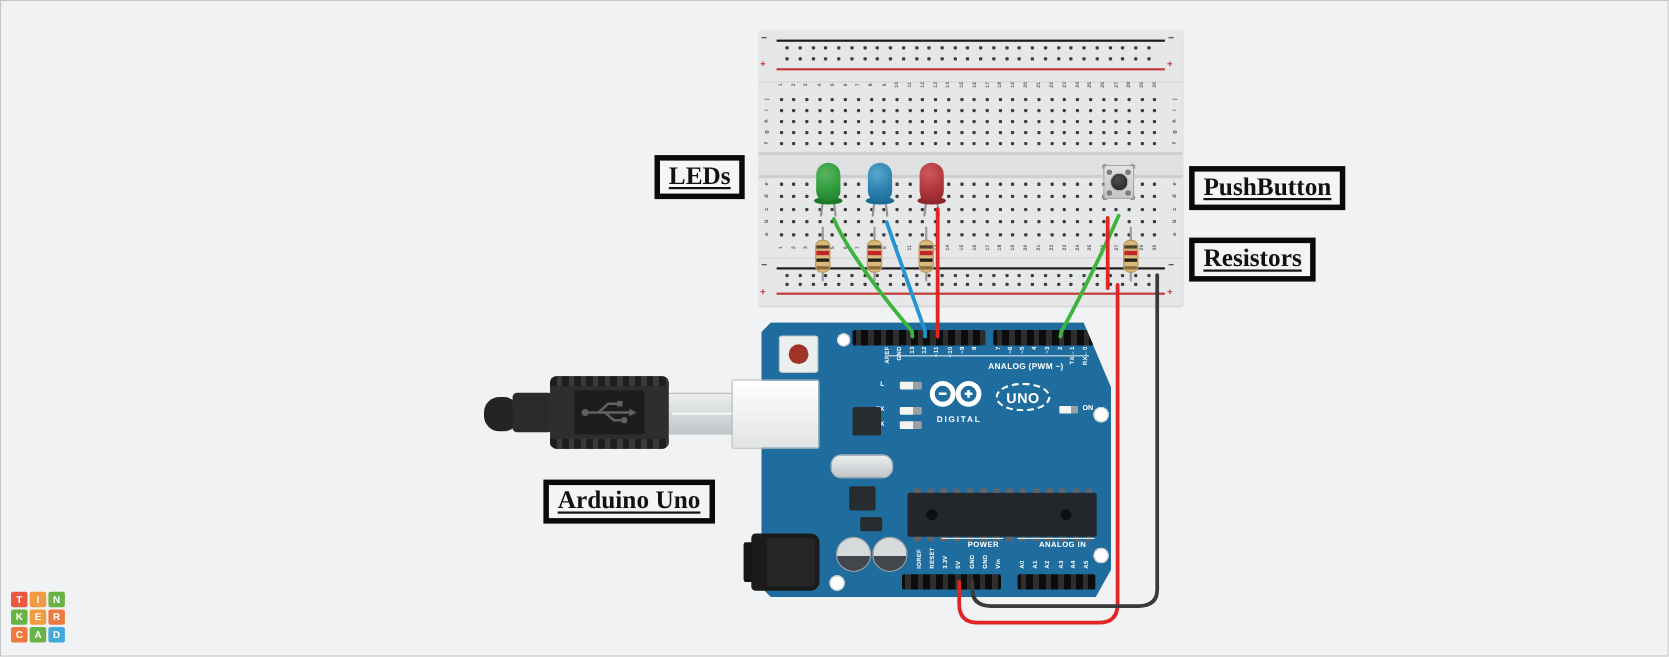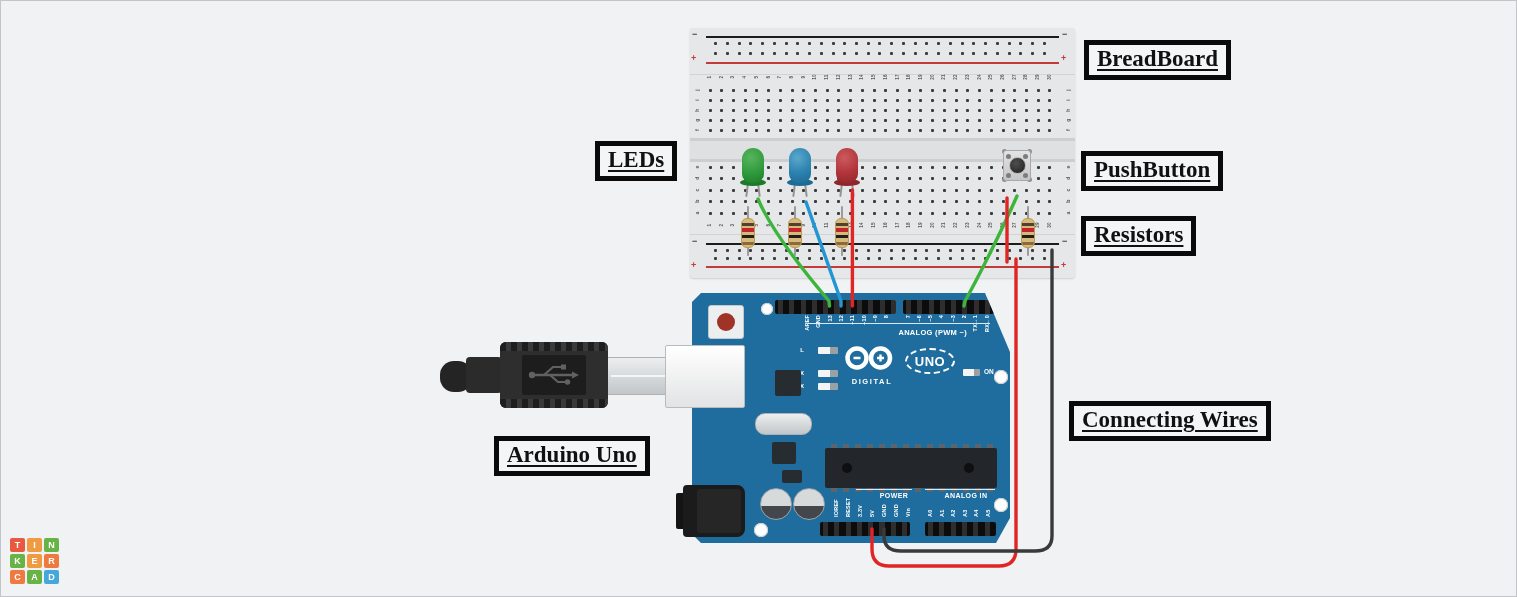--- a/index.html
+++ b/index.html
@@ -697,25 +697,23 @@
       <path d="M758,199 C772,232 812,281 829,301 L829.5,306" stroke="#3db53c" stroke-width="3.4" fill="none" stroke-linecap="round"></path>
       <path d="M806,202 C818,236 832,276 841,301 L841,306" stroke="#2196d3" stroke-width="3.4" fill="none" stroke-linecap="round"></path>
       <path d="M852.4,190 L852.4,306" stroke="#e02525" stroke-width="3.4" fill="none" stroke-linecap="round"></path>
       <path d="M1017,196 C1003,228 978,278 965,301 L964,306" stroke="#3db53c" stroke-width="3.4" fill="none" stroke-linecap="round"></path>
       <path d="M1007,198 L1007,262" stroke="#e02525" stroke-width="3.4" fill="none" stroke-linecap="round"></path>
       <path d="M872,529 L872,549 Q872,566 889,566 L999,566 Q1016,566 1016,549 L1016,259" stroke="#e02525" stroke-width="3.4" fill="none" stroke-linecap="round"></path>
       <path d="M884,529 L884,536 Q884,551 901,551 L1035,551 Q1052,551 1052,536 L1052,250" stroke="#3a3a3a" stroke-width="3.4" fill="none" stroke-linecap="round"></path>
     </svg>
 
   <div class="callout" style="left:595px;top:141px;"><span>LEDs</span></div>
-  <div class="callout" style="left:1084px;top:40px;"><span>BreadBoard</span></div>
   <div class="callout" style="left:1081px;top:151px;"><span>PushButton</span></div>
   <div class="callout" style="left:494px;top:436px;"><span>Arduino Uno</span></div>
   <div class="callout" style="left:1081px;top:216px;"><span>Resistors</span></div>
-  <div class="callout" style="left:1069px;top:401px;"><span>Connecting Wires</span></div>
 
   <div id="logo">
       <div class="tile" style="background: rgb(232, 89, 63);">T</div>
       <div class="tile" style="background: rgb(240, 154, 65);">I</div>
       <div class="tile" style="background: rgb(103, 179, 69);">N</div>
       <div class="tile" style="background: rgb(103, 179, 69);">K</div>
       <div class="tile" style="background: rgb(240, 154, 65);">E</div>
       <div class="tile" style="background: rgb(238, 122, 63);">R</div>
       <div class="tile" style="background: rgb(238, 122, 63);">C</div>
       <div class="tile" style="background: rgb(103, 179, 69);">A</div>

